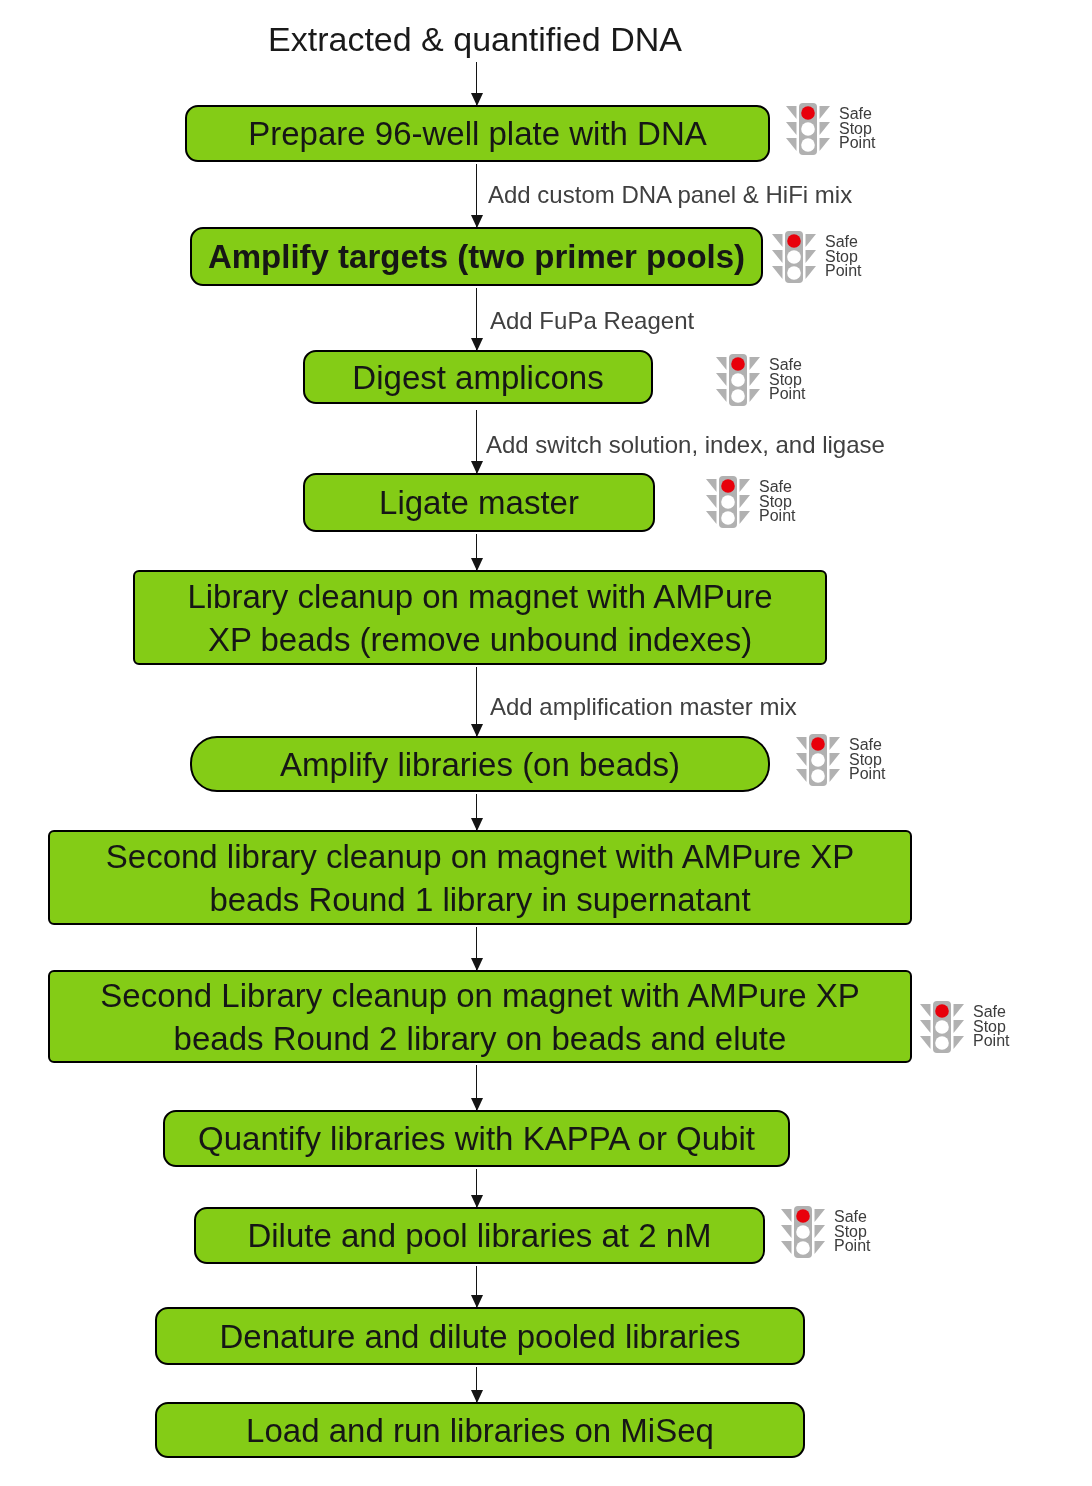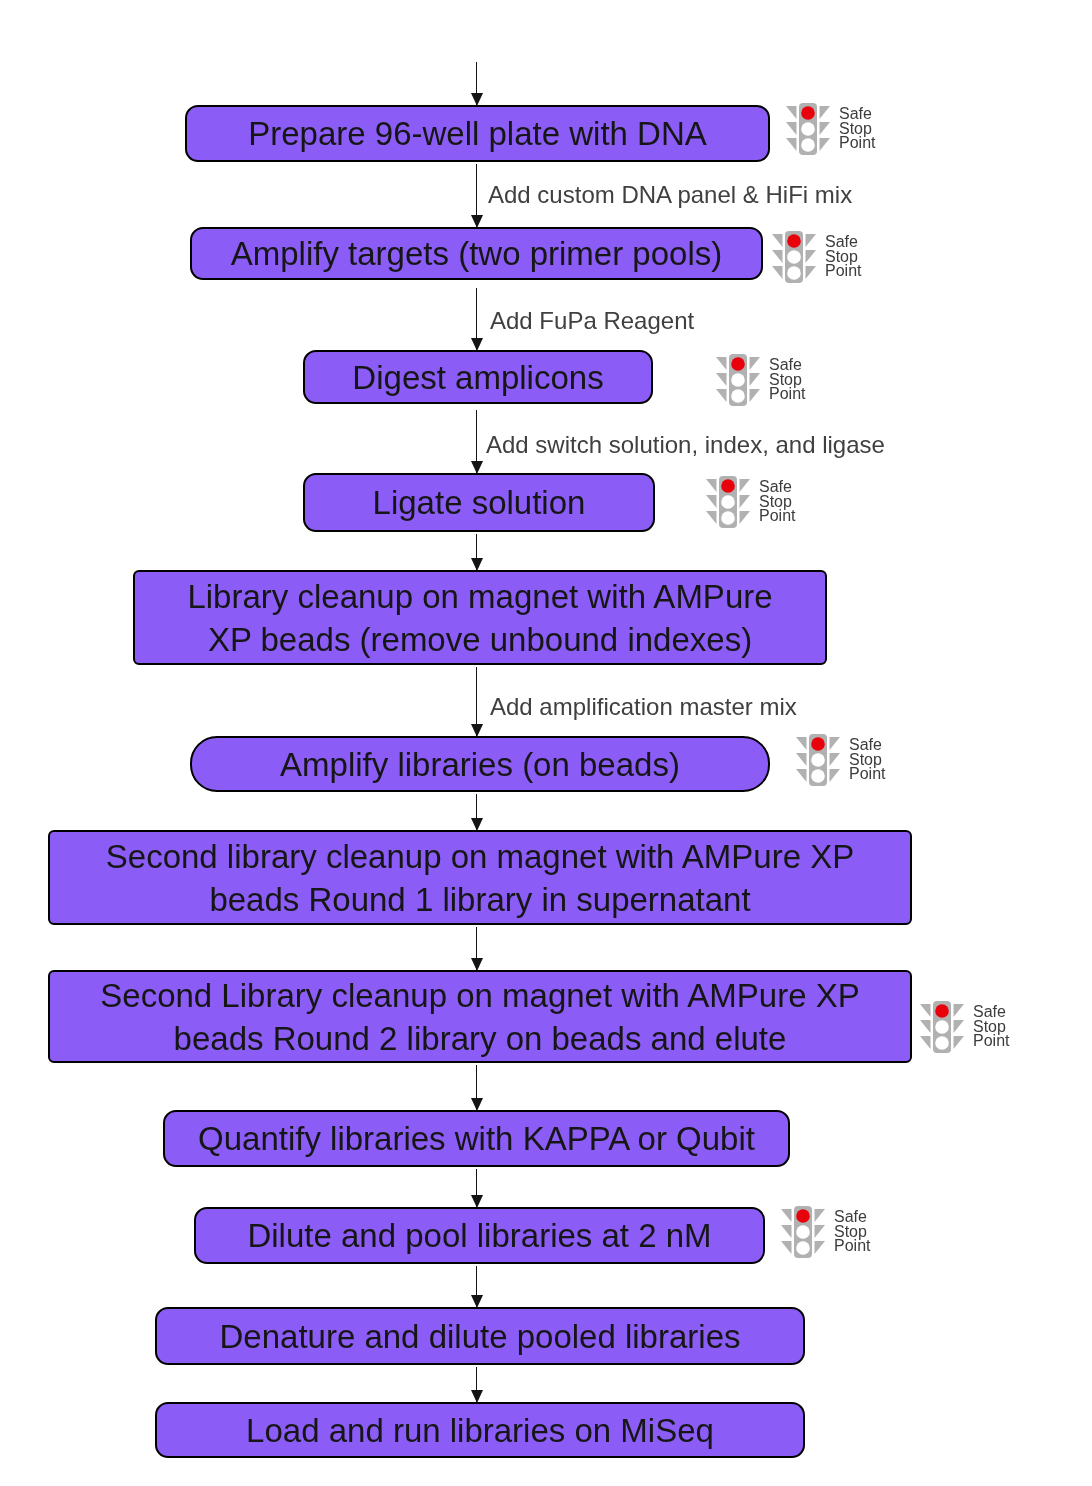--- a/index.html
+++ b/index.html
@@ -19,21 +19,21 @@
   .start-label {
     position: absolute;
     text-align: center;
     font-size: 34px;
     color: #1a1a1a;
     white-space: nowrap;
   }
   .node {
     position: absolute;
     box-sizing: border-box;
-    background: #8b5cf6;
+    background: #84cc16;
     border: 2.6px solid #000000;
     border-radius: 13px;
     display: flex;
     align-items: center;
     justify-content: center;
     text-align: center;
     font-size: 33px;
     line-height: 43px;
     color: #161616;
   }
@@ -76,20 +76,21 @@
     line-height: 14.5px;
     color: #3c3c3c;
   }
   .tl-text span { display: block; }
 </style>
 </head>
 <body>
 
 <div id="canvas">
 
+  <div class="start-label" style="left:170px; top:20px; width:610px;">Extracted &amp; quantified DNA</div>
 
   <div class="arrow" style="left:476px; top:62px;  height:43px;"></div>
   <div class="arrow" style="left:476px; top:164px; height:63px;"></div>
   <div class="arrow" style="left:476px; top:288px; height:62px;"></div>
   <div class="arrow" style="left:476px; top:410px; height:63px;"></div>
   <div class="arrow" style="left:476px; top:534px; height:36px;"></div>
   <div class="arrow" style="left:476px; top:667px; height:69px;"></div>
   <div class="arrow" style="left:476px; top:794px; height:36px;"></div>
   <div class="arrow" style="left:476px; top:927px; height:43px;"></div>
   <div class="arrow" style="left:476px; top:1065px; height:45px;"></div>
@@ -98,28 +99,28 @@
   <div class="arrow" style="left:476px; top:1367px; height:35px;"></div>
 
   <div class="edge-label" style="left:488px; top:176px;">Add custom DNA panel &amp; HiFi mix</div>
   <div class="edge-label" style="left:490px; top:302px;">Add FuPa Reagent</div>
   <div class="edge-label" style="left:486px; top:426px;">Add switch solution, index, and ligase</div>
   <div class="edge-label" style="left:490px; top:688px;">Add amplification master mix</div>
 
   <div class="node" style="left:185px; top:105px; width:585px; height:57px;">
     <span>Prepare 96-well plate with DNA</span>
   </div>
-  <div class="node" style="left:190px; top:227px; width:573px; height:53px;">
+  <div class="node" style="left:190px; top:227px; width:573px; height:59px;font-weight:bold;">
     <span>Amplify targets (two primer pools)</span>
   </div>
   <div class="node" style="left:303px; top:350px; width:350px; height:54px;">
     <span>Digest amplicons</span>
   </div>
   <div class="node" style="left:303px; top:473px; width:352px; height:59px;">
-    <span>Ligate solution</span>
+    <span>Ligate master</span>
   </div>
   <div class="node lg" style="left:133px; top:570px; width:694px; height:95px;">
     <span>Library cleanup on magnet with AMPure
 XP beads (remove unbound indexes)</span>
   </div>
   <div class="node" style="left:190px; top:736px; width:580px; height:56px;border-radius:27px;">
     <span>Amplify libraries (on beads)</span>
   </div>
   <div class="node lg" style="left:48px; top:830px; width:864px; height:95px;">
     <span>Second library cleanup on magnet with AMPure XP

